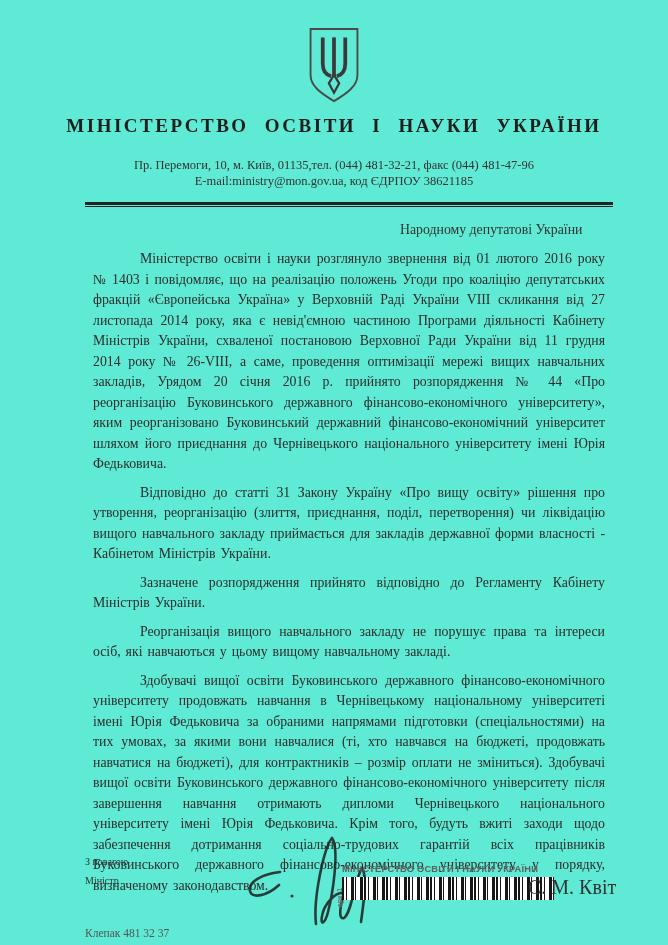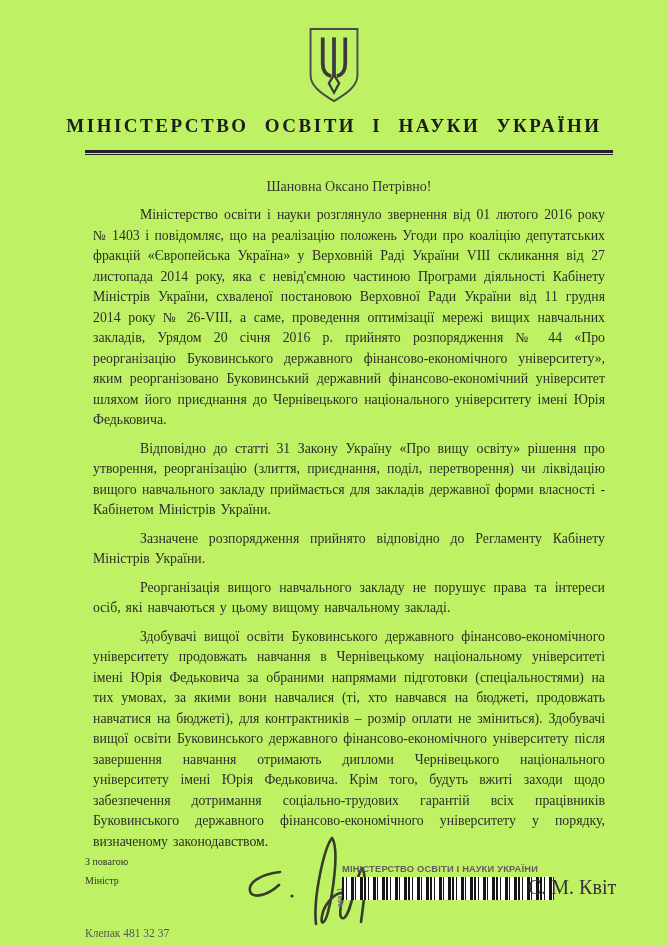--- a/index.html
+++ b/index.html
@@ -4,21 +4,21 @@
 <style>
   html,body{margin:0;padding:0;}
   body{
     width:668px;height:945px;
     background:#f4f4f2;
     font-family:"Liberation Serif","DejaVu Serif",serif;
   }
   .page{
     position:relative;
     width:668px;height:945px;
-    background:#bef264;
+    background:#5eead4;
     color:#2e2e2e;
     overflow:hidden;
   }
   
   .emblem{width:60px;margin:26px auto 0;display:block;}
   .org-title{
     margin:10px 0 0;
     text-align:center;
     font-size:19px;
     font-weight:bold;
@@ -122,31 +122,35 @@
   <svg class="emblem" viewBox="0 0 64 84" width="60" height="79">
     <path d="M7,3 H57 V52 C57,64 46,71.5 32,80 C18,71.5 7,64 7,52 Z" fill="none" stroke="#4a4a4a" stroke-width="2"></path>
     <path d="M20,12 V40 C20,48 24,52 29,53.5" fill="none" stroke="#3a3a3a" stroke-width="4"></path>
     <path d="M32,12 V54" fill="none" stroke="#3a3a3a" stroke-width="4"></path>
     <path d="M44,12 V40 C44,48 40,52 35,53.5" fill="none" stroke="#3a3a3a" stroke-width="4"></path>
     <path d="M32,52 L26.5,61 L32,71 L37.5,61 Z" fill="none" stroke="#3a3a3a" stroke-width="2.4"></path>
   </svg>
 
   <div class="org-title">МІНІСТЕРСТВО ОСВІТИ І НАУКИ УКРАЇНИ</div>
 
+  <div class="org-contacts">
+    <div>Пр. Перемоги, 10,  м. Київ, 01135,тел. (044) 481-32-21, факс (044) 481-47-96</div>
+    <div>E-mail:ministry@mon.gov.ua, код ЄДРПОУ 38621185</div>
+  </div>
 
   <div class="rule-wrap">
     <div class="rule-thick"></div>
     <div class="rule-thin"></div>
   </div>
 
 
   <div class="recipient">
+    <div>Народному депутатові України</div>
   </div>
 
-  <div class="salutation">Шановна Оксано Петрівно!</div>
 
   <div class="body-text">
     <p>Міністерство освіти і науки розглянуло звернення від 01 лютого 2016 року № 1403 і повідомляє, що на реалізацію положень Угоди про коаліцію депутатських фракцій «Європейська Україна» у Верховній Раді України VIII скликання від 27 листопада 2014 року, яка є невід'ємною частиною Програми діяльності Кабінету Міністрів України, схваленої постановою Верховної Ради України від 11 грудня 2014 року № 26-VIII, а саме, проведення оптимізації мережі вищих навчальних закладів, Урядом 20 січня 2016 р. прийнято розпорядження № 44 «Про реорганізацію Буковинського державного фінансово-економічного університету», яким реорганізовано Буковинський державний фінансово-економічний університет шляхом його приєднання до Чернівецького національного університету імені Юрія Федьковича.</p>
     <p>Відповідно до статті 31 Закону Україну «Про вищу освіту» рішення про утворення, реорганізацію (злиття, приєднання, поділ, перетворення) чи ліквідацію вищого навчального закладу приймається для закладів державної форми власності - Кабінетом Міністрів України.</p>
     <p>Зазначене розпорядження прийнято відповідно до Регламенту Кабінету Міністрів України.</p>
     <p>Реорганізація вищого навчального закладу не порушує права та інтереси осіб, які навчаються у цьому вищому навчальному закладі.</p>
     <p>Здобувачі вищої освіти Буковинського державного фінансово-економічного університету продовжать навчання в Чернівецькому національному університеті імені Юрія Федьковича за обраними напрямами підготовки (спеціальностями) на тих умовах, за якими вони навчалися (ті, хто навчався на бюджеті, продовжать навчатися на бюджеті), для контрактників – розмір оплати не зміниться). Здобувачі вищої освіти Буковинського державного фінансово-економічного університету після завершення навчання отримають дипломи Чернівецького національного університету імені Юрія Федьковича. Крім того, будуть вжиті заходи щодо забезпечення дотримання соціально-трудових гарантій всіх працівників Буковинського державного фінансово-економічного університету у порядку, визначеному законодавством.</p>
   </div>
 
   <div class="closing">

